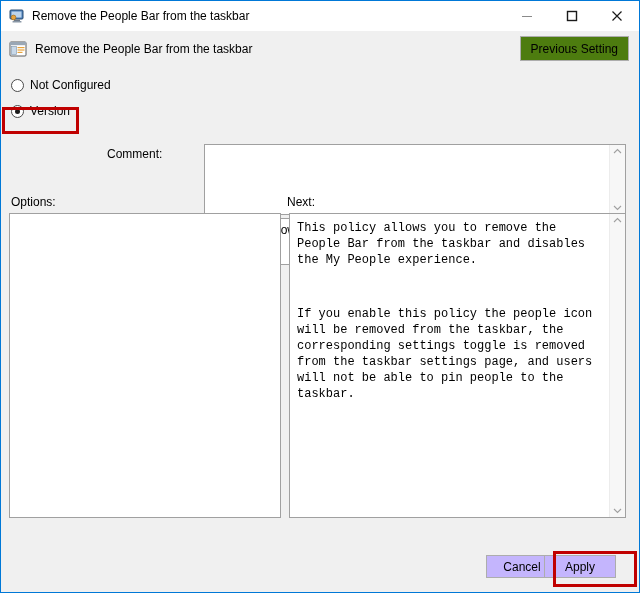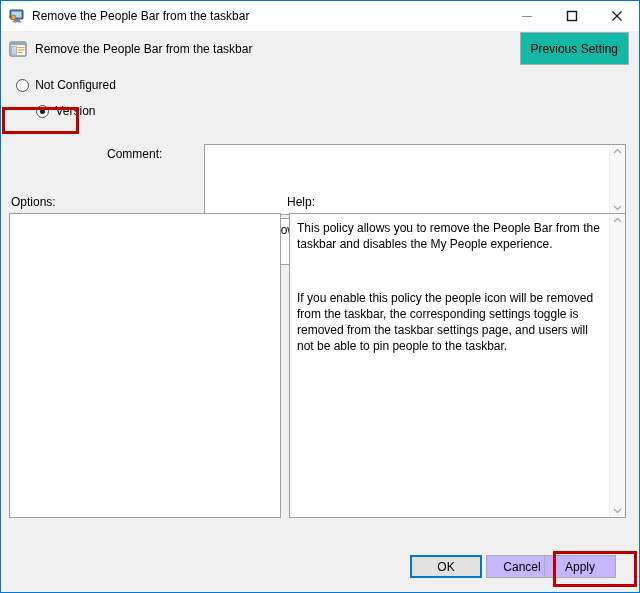--- a/index.html
+++ b/index.html
@@ -69,25 +69,25 @@
     box-sizing: border-box;
   }
   .header-icon {
     width: 18px; height: 18px;
     margin-right: 8px;
     position: relative;
     flex: none;
   }
   .header-title { font-size: 12px; flex: 1; white-space: nowrap; }
   .nav-btn {
-    height: 33px;
+    height: 25px;
     min-width: 96px;
     padding: 0 10px;
     box-sizing: border-box;
-    background: #14b8a6;
+    background: #4d7c0f;
     border: 1px solid #adadad;
     font-family: "Liberation Sans", sans-serif;
     font-size: 12px;
     color: #000;
     cursor: default;
     margin-left: 8px;
   }
 
   
   .top-section {
@@ -98,21 +98,20 @@
   .radios {
     position: absolute;
     left: 10px; top: 6px;
     width: 110px;
   }
   .radio-row {
     display: flex;
     align-items: center;
     height: 26px;
     position: relative;
-    justify-content: center;
   }
   .radio-mark {
     width: 13px; height: 13px;
     border-radius: 50%;
     border: 1px solid #4a4a4a;
     background: #fff;
     box-sizing: border-box;
     margin-right: 6px;
     position: relative;
     flex: none;
@@ -189,20 +188,21 @@
     display: flex;
   }
   #options-panel { left: 8px; top: 0px; width: 272px; height: 305px; }
   #help-panel    { left: 288px; top: 0px; width: 337px; height: 305px; }
   .help-text {
     flex: 1;
     padding: 6px 7px;
     font-size: 12px;
     line-height: 16px;
     overflow: hidden;
+    font-family: Liberation Mono, monospace;
   }
   .help-text p { margin: 0 0 14px 0; }
   .help-text p:last-child { margin-bottom: 0; margin-top: 38px; }
 
   
   .footer {
     height: 45px;
     flex: none;
     position: relative;
   }
@@ -315,21 +315,21 @@
           <svg width="9" height="7" viewBox="0 0 9 7">
               <path d="M1 2 L4.5 5.5 L8 2" stroke="#a0a0a0" stroke-width="1.1" fill="none"></path>
             </svg>
         </span>
       </div>
     </div>
   </div>
 
   <div class="panel-labels">
     <span id="label-options">Options:</span>
-    <span id="label-help">Help:</span>
+    <span id="label-help">Next:</span>
   </div>
 
   <div class="panels">
     <div class="panel" id="options-panel">
       <div class="tb-text"></div>
     </div>
 
     <div class="panel" id="help-panel">
       <div class="help-text">
         <p>This policy allows you to remove the People Bar from the taskbar and disables the My People experience.</p>
@@ -344,21 +344,20 @@
         <span>
           <svg width="9" height="7" viewBox="0 0 9 7">
               <path d="M1 2 L4.5 5.5 L8 2" stroke="#a0a0a0" stroke-width="1.1" fill="none"></path>
             </svg>
         </span>
       </div>
     </div>
   </div>
 
   <div class="footer">
-    <button class="dlg-btn" id="btn-ok">OK</button>
     <button class="dlg-btn" id="btn-cancel">Cancel</button>
     <button class="dlg-btn" id="btn-apply">Apply</button>
   </div>
 
 </div>
 
 <div class="hl-box" id="hl-enabled" style="border-color: rgb(192, 0, 0);"></div>
 <div class="hl-box" id="hl-apply" style="border-color: rgb(192, 0, 0);"></div>
 
 </body></html>

